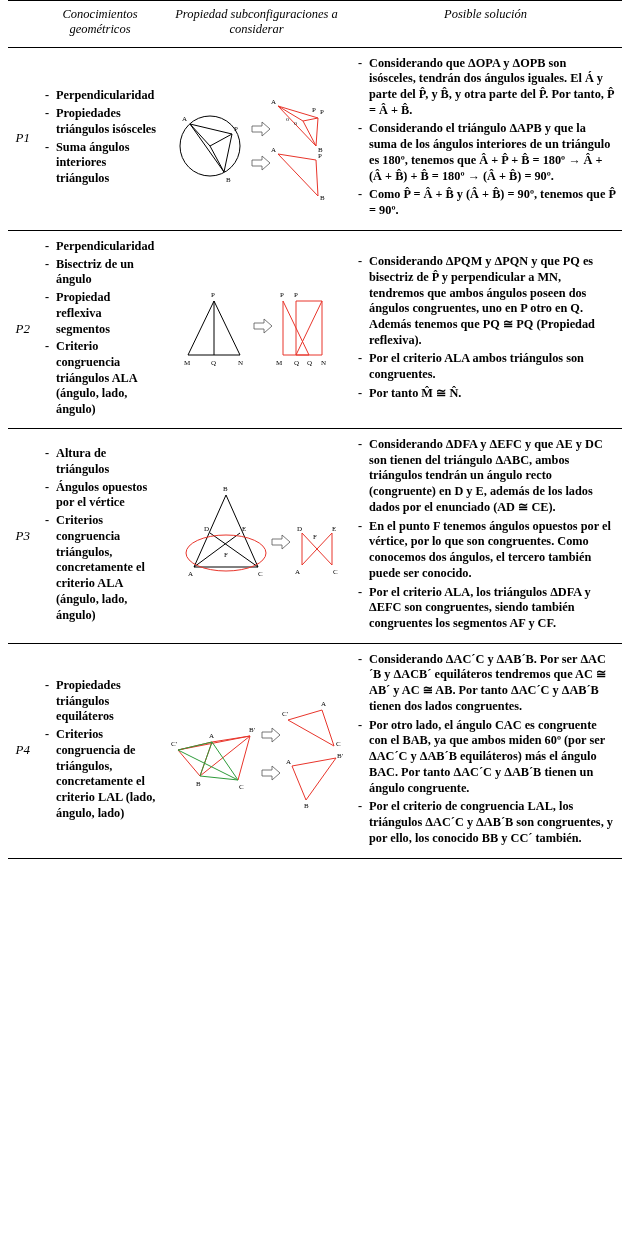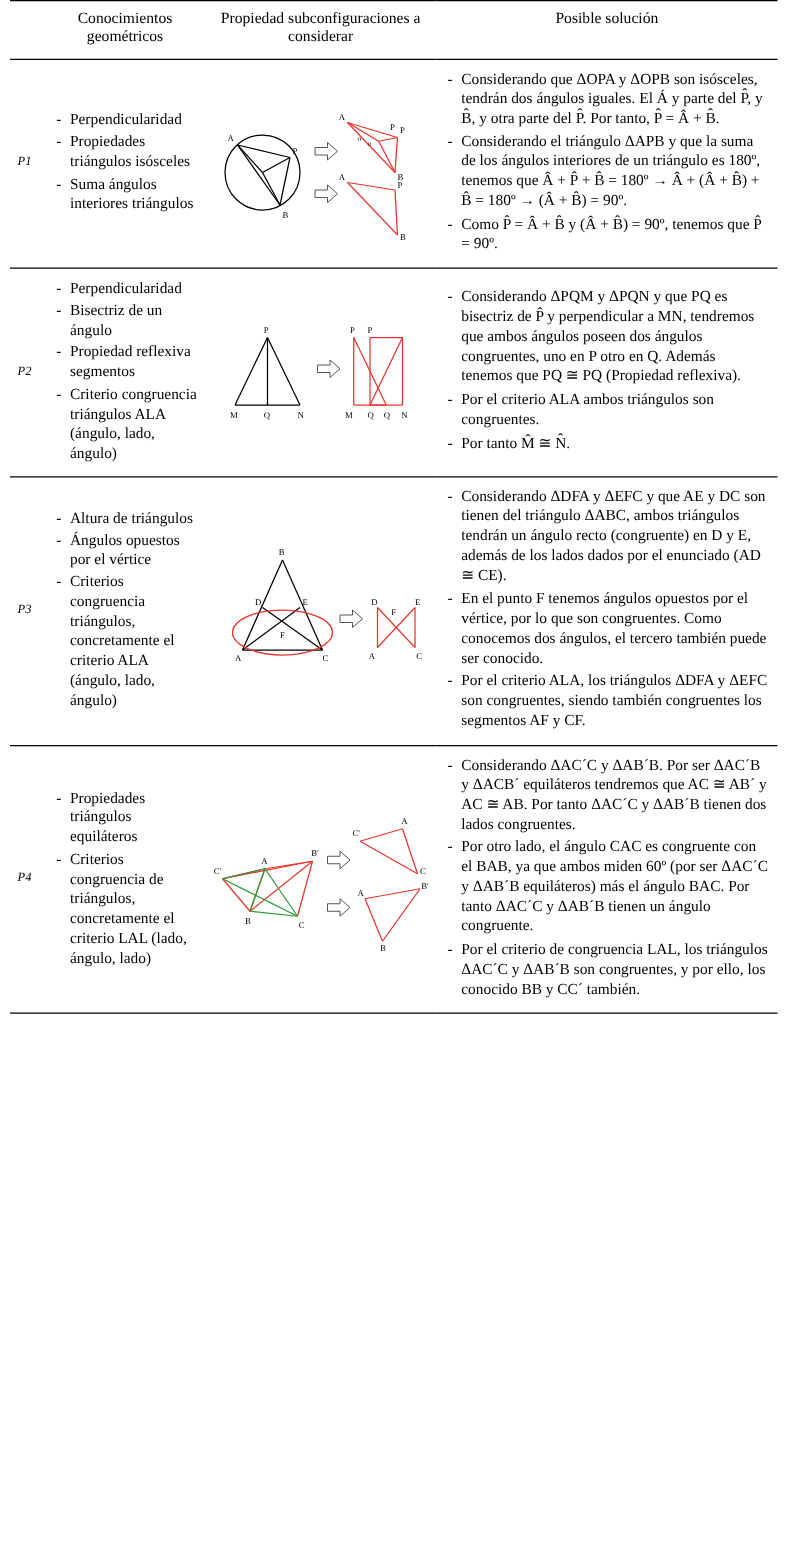--- a/index.html
+++ b/index.html
@@ -22,20 +22,21 @@
     width: 614px;
     border-collapse: collapse;
     table-layout: fixed;
   }
   table.matrix col.c-id { width: 28px; }
   table.matrix col.c-know { width: 128px; }
   table.matrix col.c-sub { width: 185px; }
   table.matrix col.c-sol { width: 273px; }
 
   thead th {
+    font-style: italic;
     font-weight: normal;
     font-size: 12.5px;
     line-height: 1.22;
     text-align: center;
     vertical-align: top;
     padding: 6px 6px 9px 6px;
     border-bottom: 1.4px solid #000;
   }
   thead th.h-id { border-bottom: 1.4px solid #000; }
   thead tr.top-rule th { border-top: 1.4px solid #000; }
@@ -44,34 +45,35 @@
     vertical-align: middle;
     padding: 8px 6px;
     border-bottom: 1px solid #000;
     font-size: 12.3px;
     line-height: 1.28;
   }
   tbody tr:last-child td { border-bottom: 1.4px solid #000; }
 
   td.id-cell {
     font-style: italic;
-    text-align: left;
-    font-size: 10px;
+    text-align: right;
+    font-size: 13px;
     vertical-align: middle;
   }
   ul.dashlist {
     list-style: none;
     margin: 0;
     padding: 0 0 0 14px;
   }
   ul.dashlist > li {
     position: relative;
     margin: 0 0 2px 0;
     padding: 0;
     text-align: left;
+    font-weight: bold;
   }
   ul.dashlist > li:before {
     content: "-";
     position: absolute;
     left: -11px;
     top: 0;
   }
   td.sol-cell ul.dashlist > li {
     text-align: left;
     margin-bottom: 3px;

